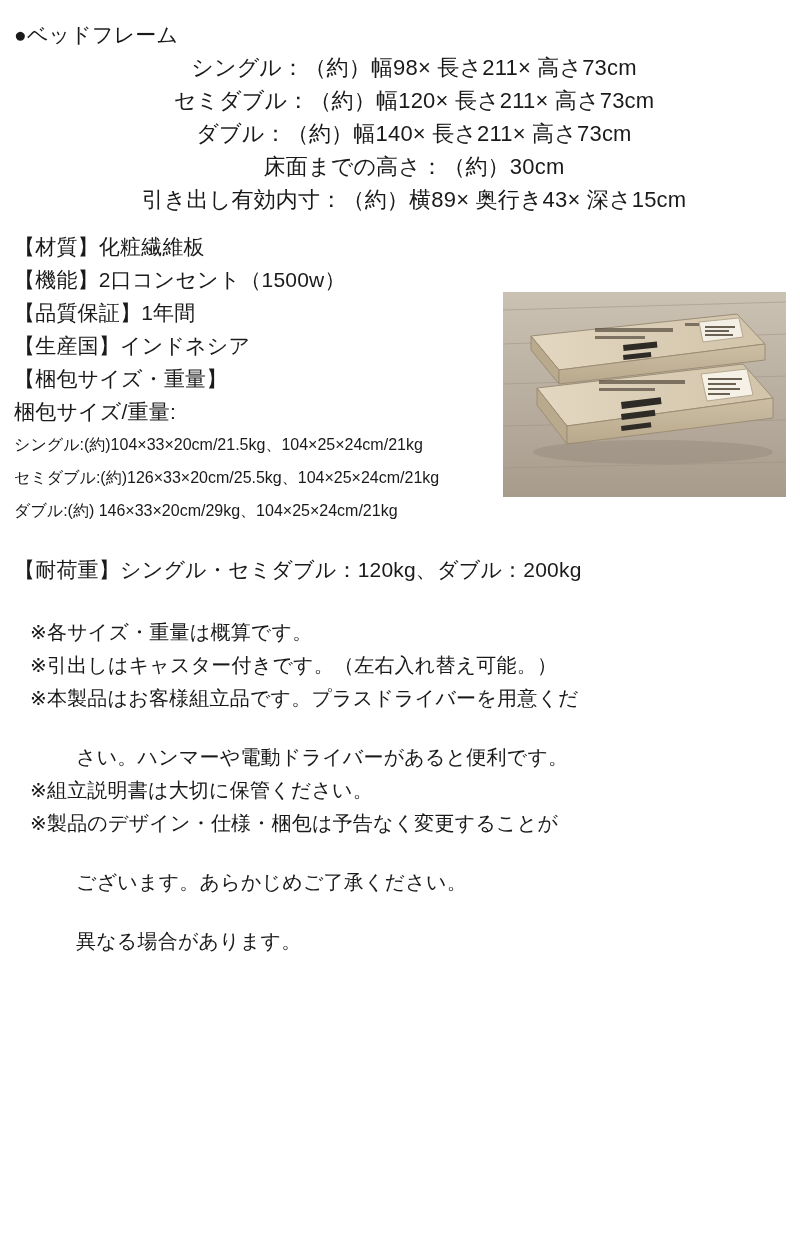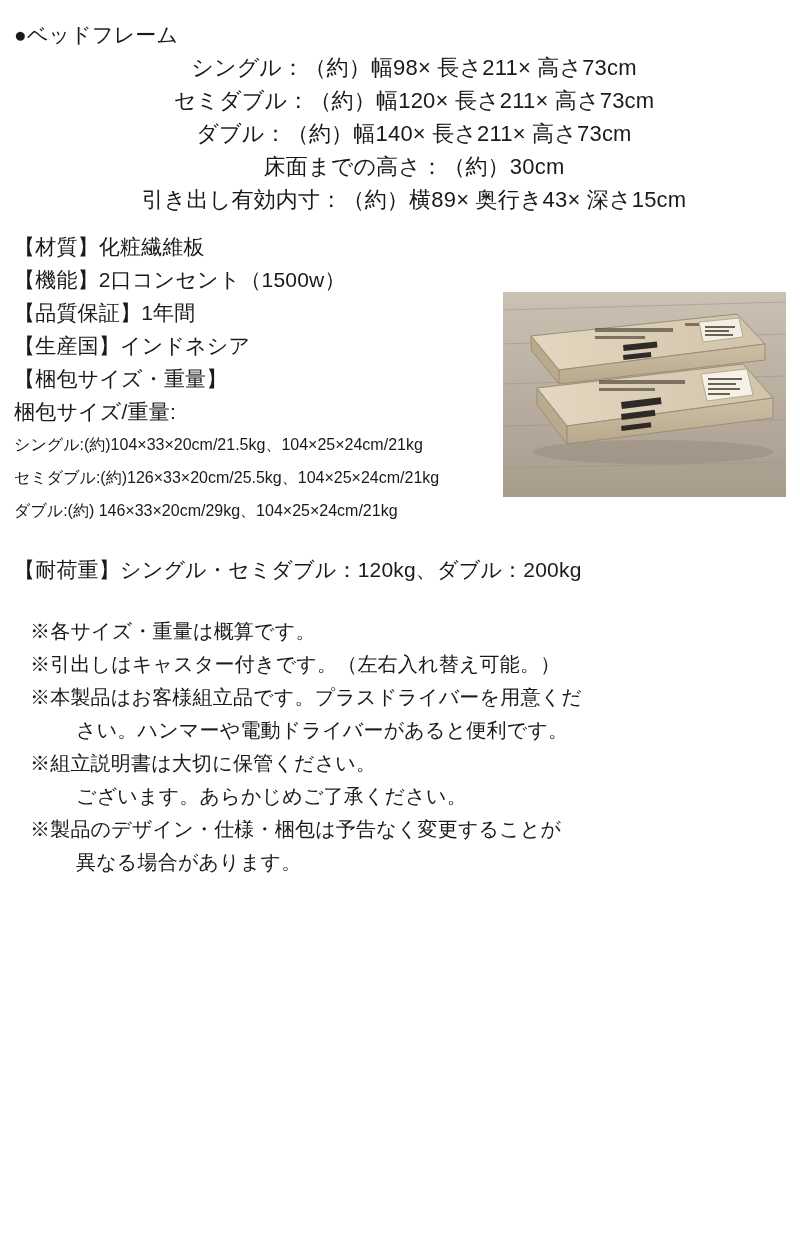--- a/index.html
+++ b/index.html
@@ -48,23 +48,23 @@
     left: 503px;
     top: 292px;
     width: 283px;
     height: 205px;
     border: 0;
     overflow: hidden;
     background: #cfc9c0;
   }
   .photo svg { display: block; }
 
-  .notes { padding-left: 16px; font-family: Liberation Mono, monospace; }
+  .notes { padding-left: 16px; }
   .notes .line { white-space: normal; }
-  .note-cont { padding-left: 46px; }
+  .note-cont { padding-left: 46px; margin-top: 26px; }
 </style>
 </head>
 <body>
 
 <div class="page">
 
   <div class="line">●ベッドフレーム</div>
 
   <div class="block-sizes">
     <div class="line indent1">シングル：（約）幅98× 長さ211× 高さ73cm</div>
@@ -95,22 +95,22 @@
   <div class="line">【耐荷重】シングル・セミダブル：120kg、ダブル：200kg</div>
 
   <div class="gap-lg"></div>
 
   <div class="notes">
     <div class="line small-note">※各サイズ・重量は概算です。</div>
     <div class="line small-note">※引出しはキャスター付きです。（左右入れ替え可能。）</div>
     <div class="line small-note">※本製品はお客様組立品です。プラスドライバーを用意くだ</div>
     <div class="line small-note note-cont">さい。ハンマーや電動ドライバーがあると便利です。</div>
     <div class="line small-note">※組立説明書は大切に保管ください。</div>
+    <div class="line small-note">※製品のデザイン・仕様・梱包は予告なく変更することが</div>
     <div class="line small-note note-cont">ございます。あらかじめご了承ください。</div>
-    <div class="line small-note">※製品のデザイン・仕様・梱包は予告なく変更することが</div>
     <div class="line small-note note-cont">異なる場合があります。</div>
   </div>
 
   <div class="photo">
     <svg width="283" height="205" viewBox="0 0 283 205" xmlns="http://www.w3.org/2000/svg">
       <defs>
         <linearGradient id="floorGrad" x1="0" y1="0" x2="0" y2="1">
           <stop offset="0%" stop-color="#cbc2b4"></stop>
           <stop offset="100%" stop-color="#a79b8c"></stop>
         </linearGradient>

